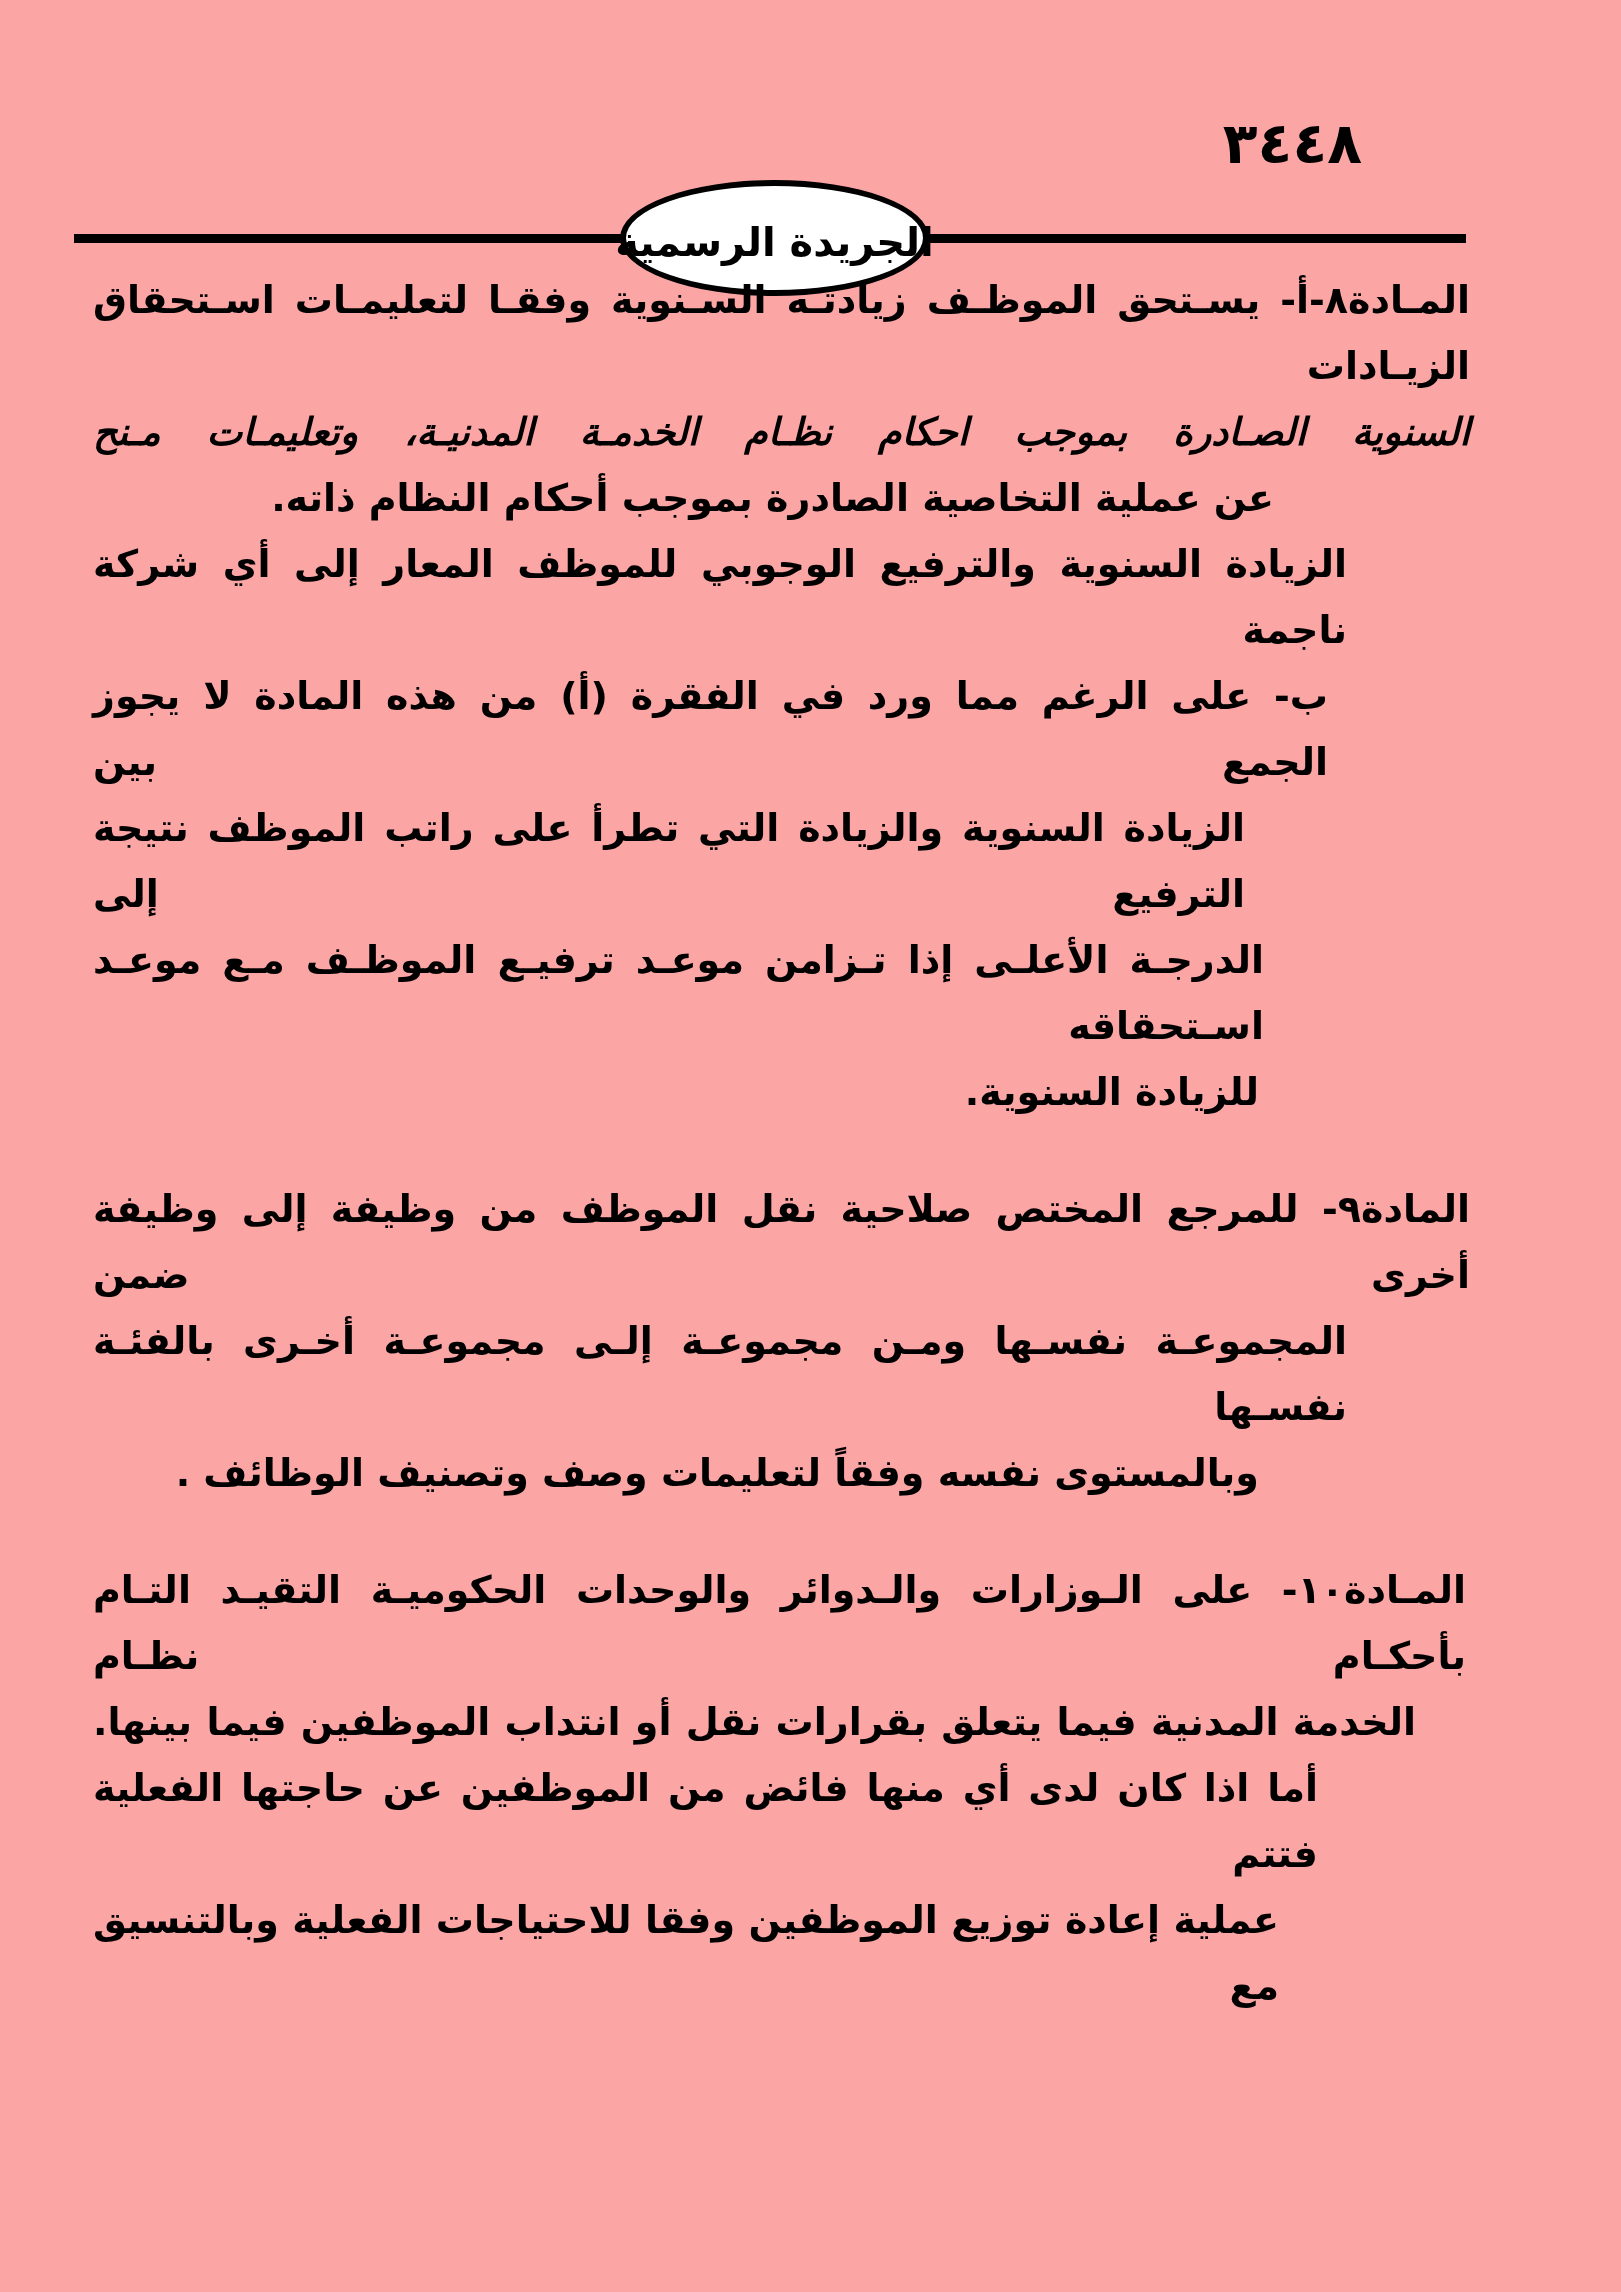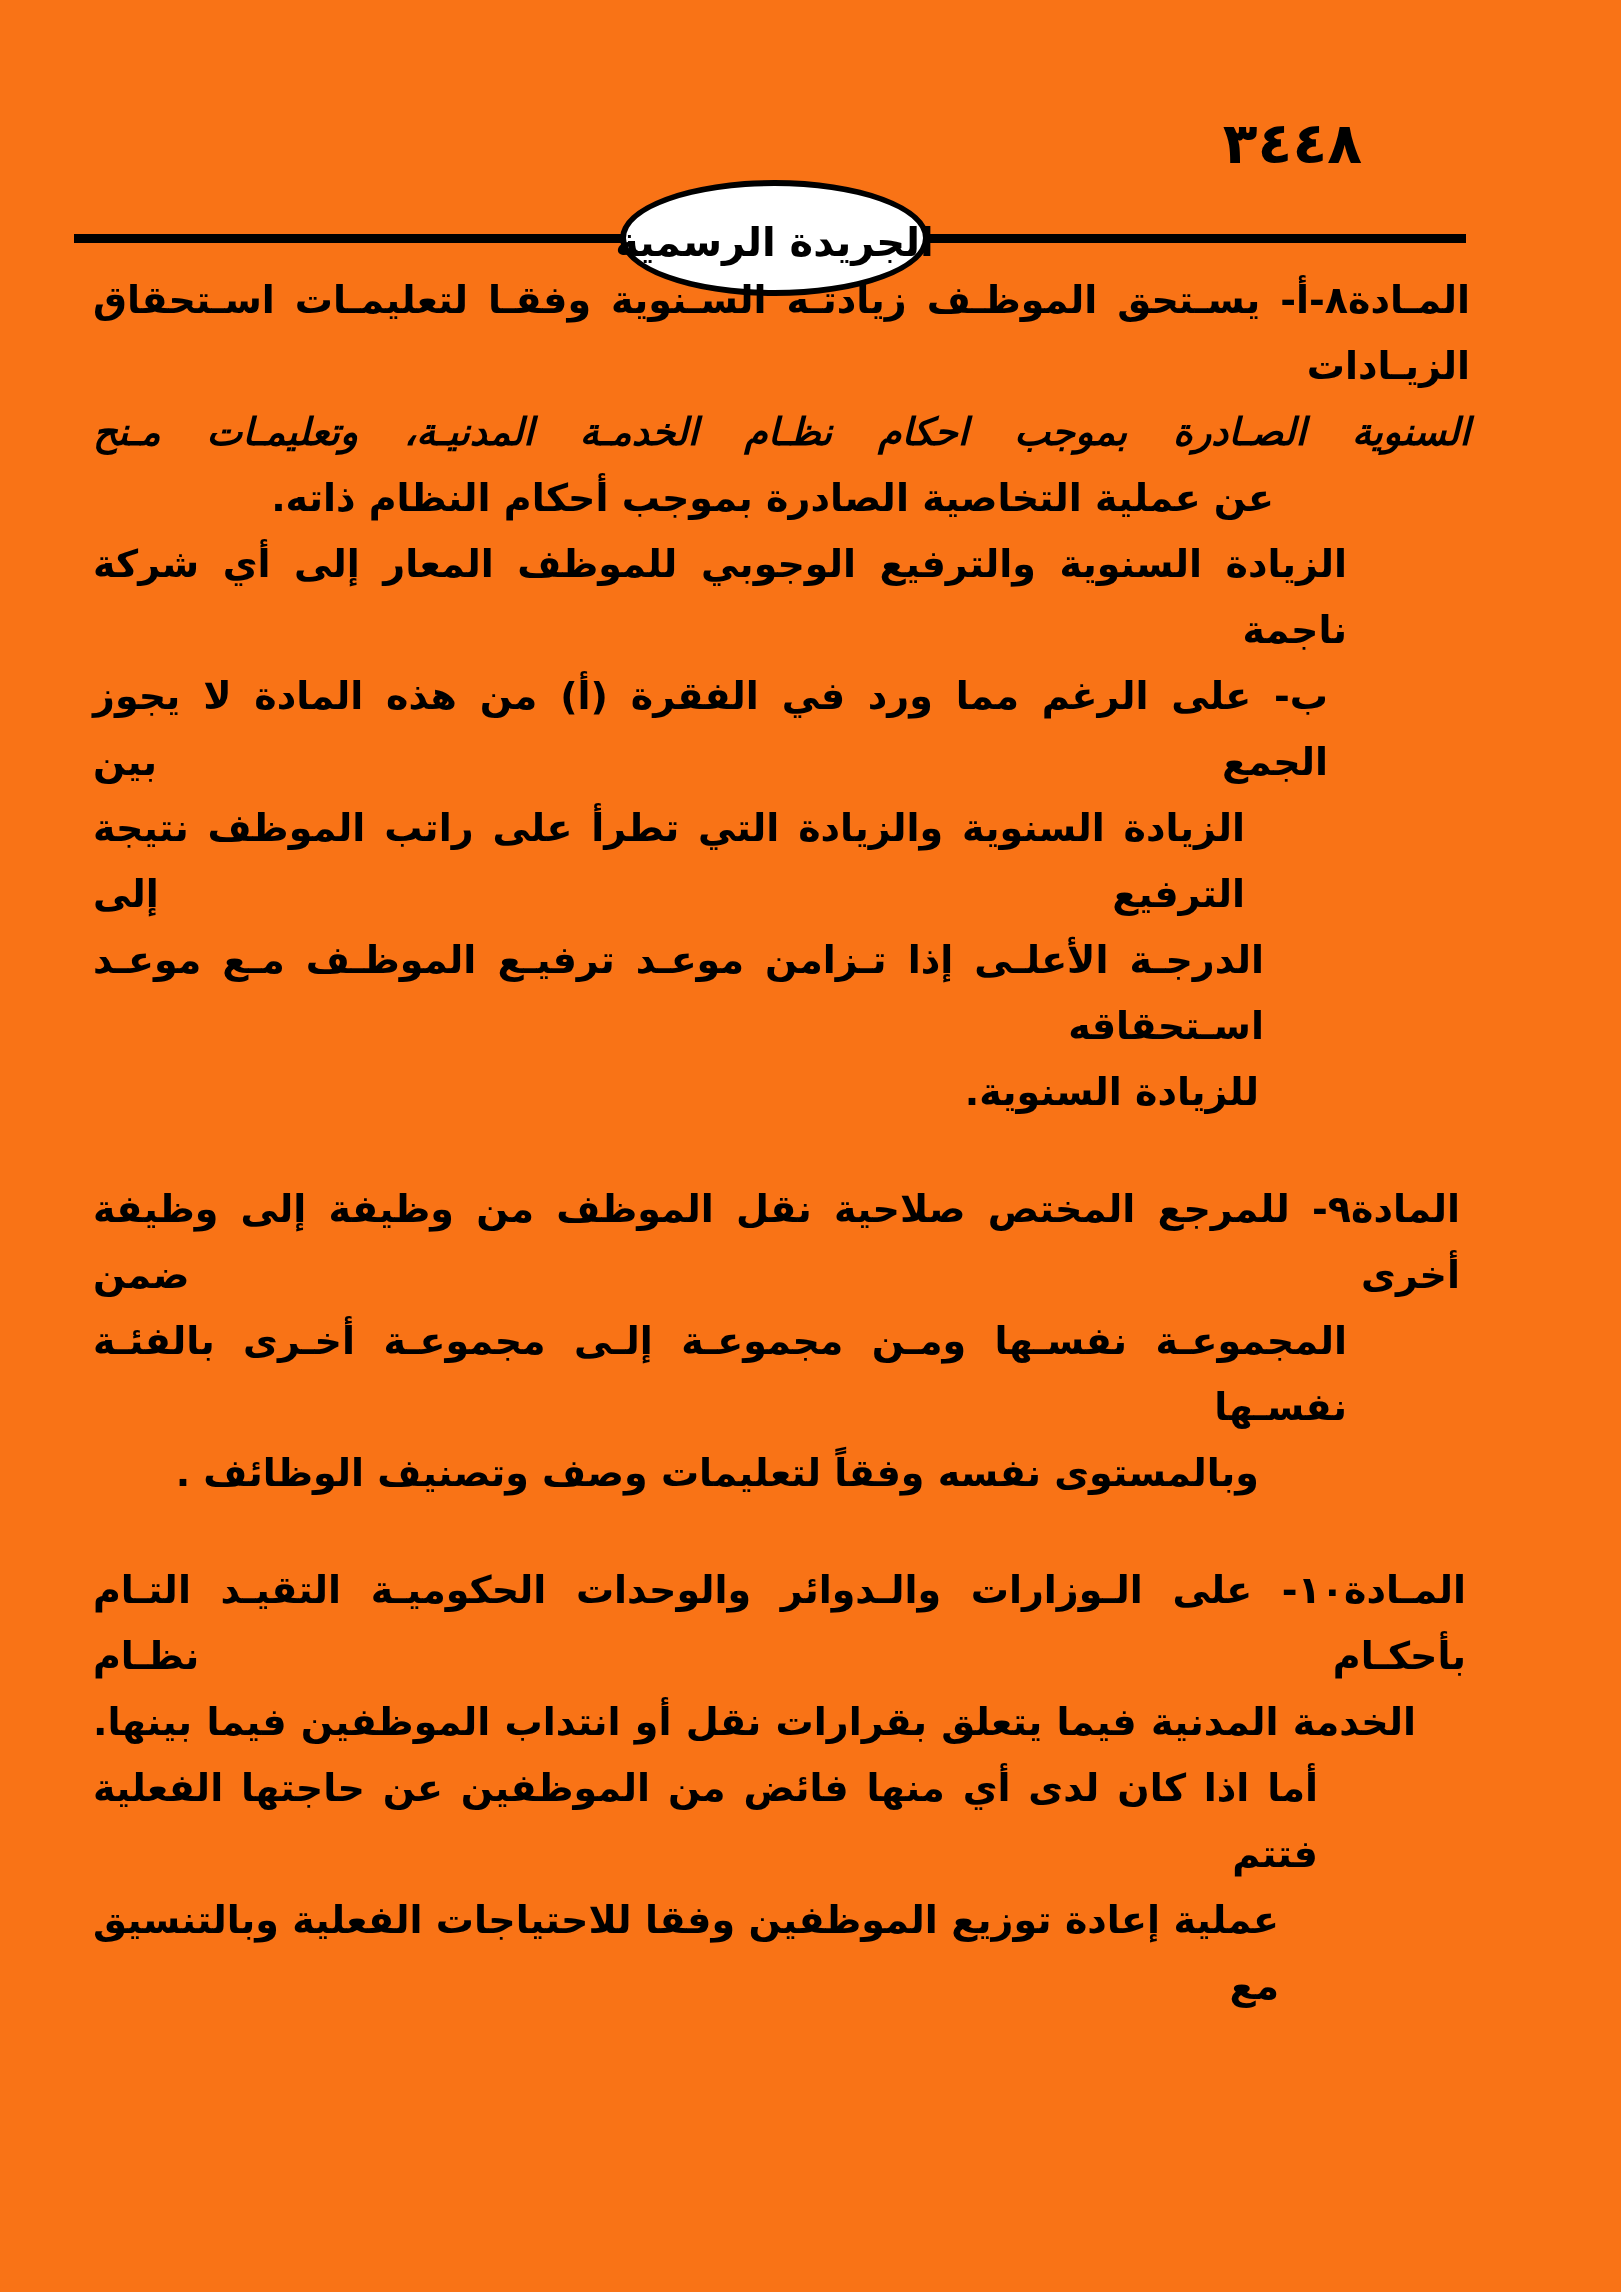--- a/index.html
+++ b/index.html
@@ -4,21 +4,21 @@
 <style>
   html, body {
     margin: 0;
     padding: 0;
     background: #ffffff;
   }
   .page {
     position: relative;
     width: 1621px;
     height: 2293px;
-    background: #f97316;
+    background: #fca5a5;
     color: #000000;
     font-family: "DejaVu Sans", sans-serif;
     font-weight: bold;
     overflow: hidden;
   }
   .page-num {
     position: absolute;
     top: 110px;
     right: 259px;
     font-size: 57px;
@@ -89,21 +89,21 @@
         <div class="line fill" style="margin-right: 0px;">المـادة٨-أ- يسـتحق الموظـف زيادتـه السـنوية وفقـا لتعليمـات اسـتحقاق الزيـادات</div>
         <div class="line fill" style=" font-style: italic;">السنوية الصـادرة بموجب احكام نظـام الخدمـة المدنيـة،  وتعليمـات مـنح</div>
         <div class="line" style="margin-right: 196px;">عن عملية التخاصية الصادرة بموجب أحكام النظام ذاته.</div>
         <div class="line fill" style="margin-right: 123px;">الزيادة السنوية والترفيع الوجوبي للموظف المعار إلى أي شركة ناجمة</div>
         <div class="line fill" style="margin-right: 142px;">ب- على الرغم مما ورد في الفقرة (أ) من هذه المادة لا يجوز الجمع بين</div>
         <div class="line fill" style="margin-right: 225px;">الزيادة السنوية والزيادة التي تطرأ على راتب الموظف نتيجة الترفيع إلى</div>
         <div class="line fill" style="margin-right: 206px;">الدرجـة الأعلـى إذا تـزامن  موعـد ترفيـع الموظـف مـع موعـد اسـتحقاقه</div>
         <div class="line" style="margin-right: 211px;">للزيادة السنوية.</div>
       </div>
       <div class="para">
-        <div class="line fill" style="margin-right: 10px;">المادة٩- للمرجع المختص صلاحية نقل الموظف من وظيفة إلى وظيفة أخرى ضمن</div>
+        <div class="line fill" style="margin-right: 0px;">المادة٩- للمرجع المختص صلاحية نقل الموظف من وظيفة إلى وظيفة أخرى ضمن</div>
         <div class="line fill" style="margin-right: 123px;">المجموعـة نفسـها ومـن مجموعـة إلـى مجموعـة أخـرى بالفئـة نفسـها</div>
         <div class="line" style="margin-right: 211px;">وبالمستوى نفسه وفقاً لتعليمات وصف وتصنيف الوظائف .</div>
       </div>
       <div class="para">
         <div class="line fill" style="margin-right: 4px;">المـادة١٠-  على الـوزارات والـدوائر والوحدات الحكوميـة التقيـد التـام بأحكـام نظـام</div>
         <div class="line fill" style="margin-right: 54px;">الخدمة المدنية فيما يتعلق بقرارات نقل أو انتداب الموظفين فيما بينها.</div>
         <div class="line fill" style="margin-right: 152px;">أما اذا كان لدى أي منها فائض من الموظفين عن حاجتها الفعلية فتتم</div>
         <div class="line fill" style="margin-right: 191px;">عملية إعادة توزيع الموظفين وفقا للاحتياجات الفعلية وبالتنسيق مع</div>
       </div>
     </div>

